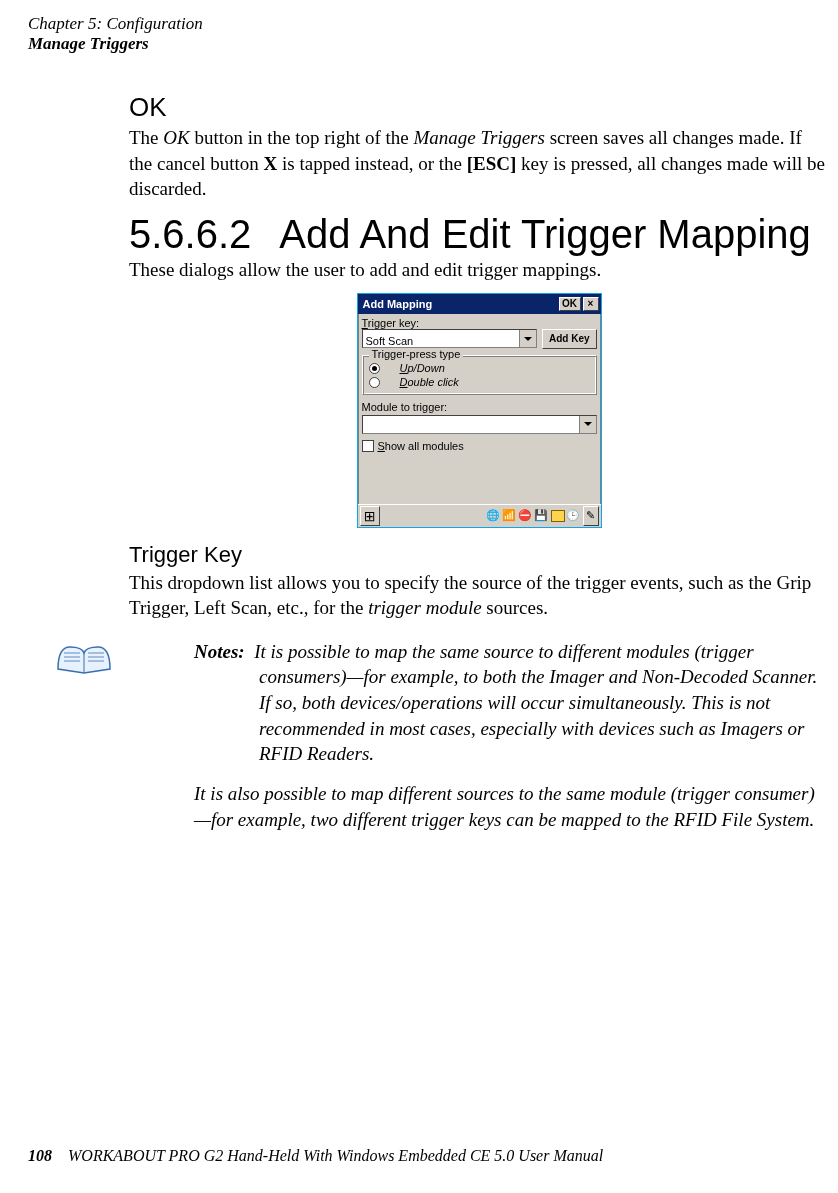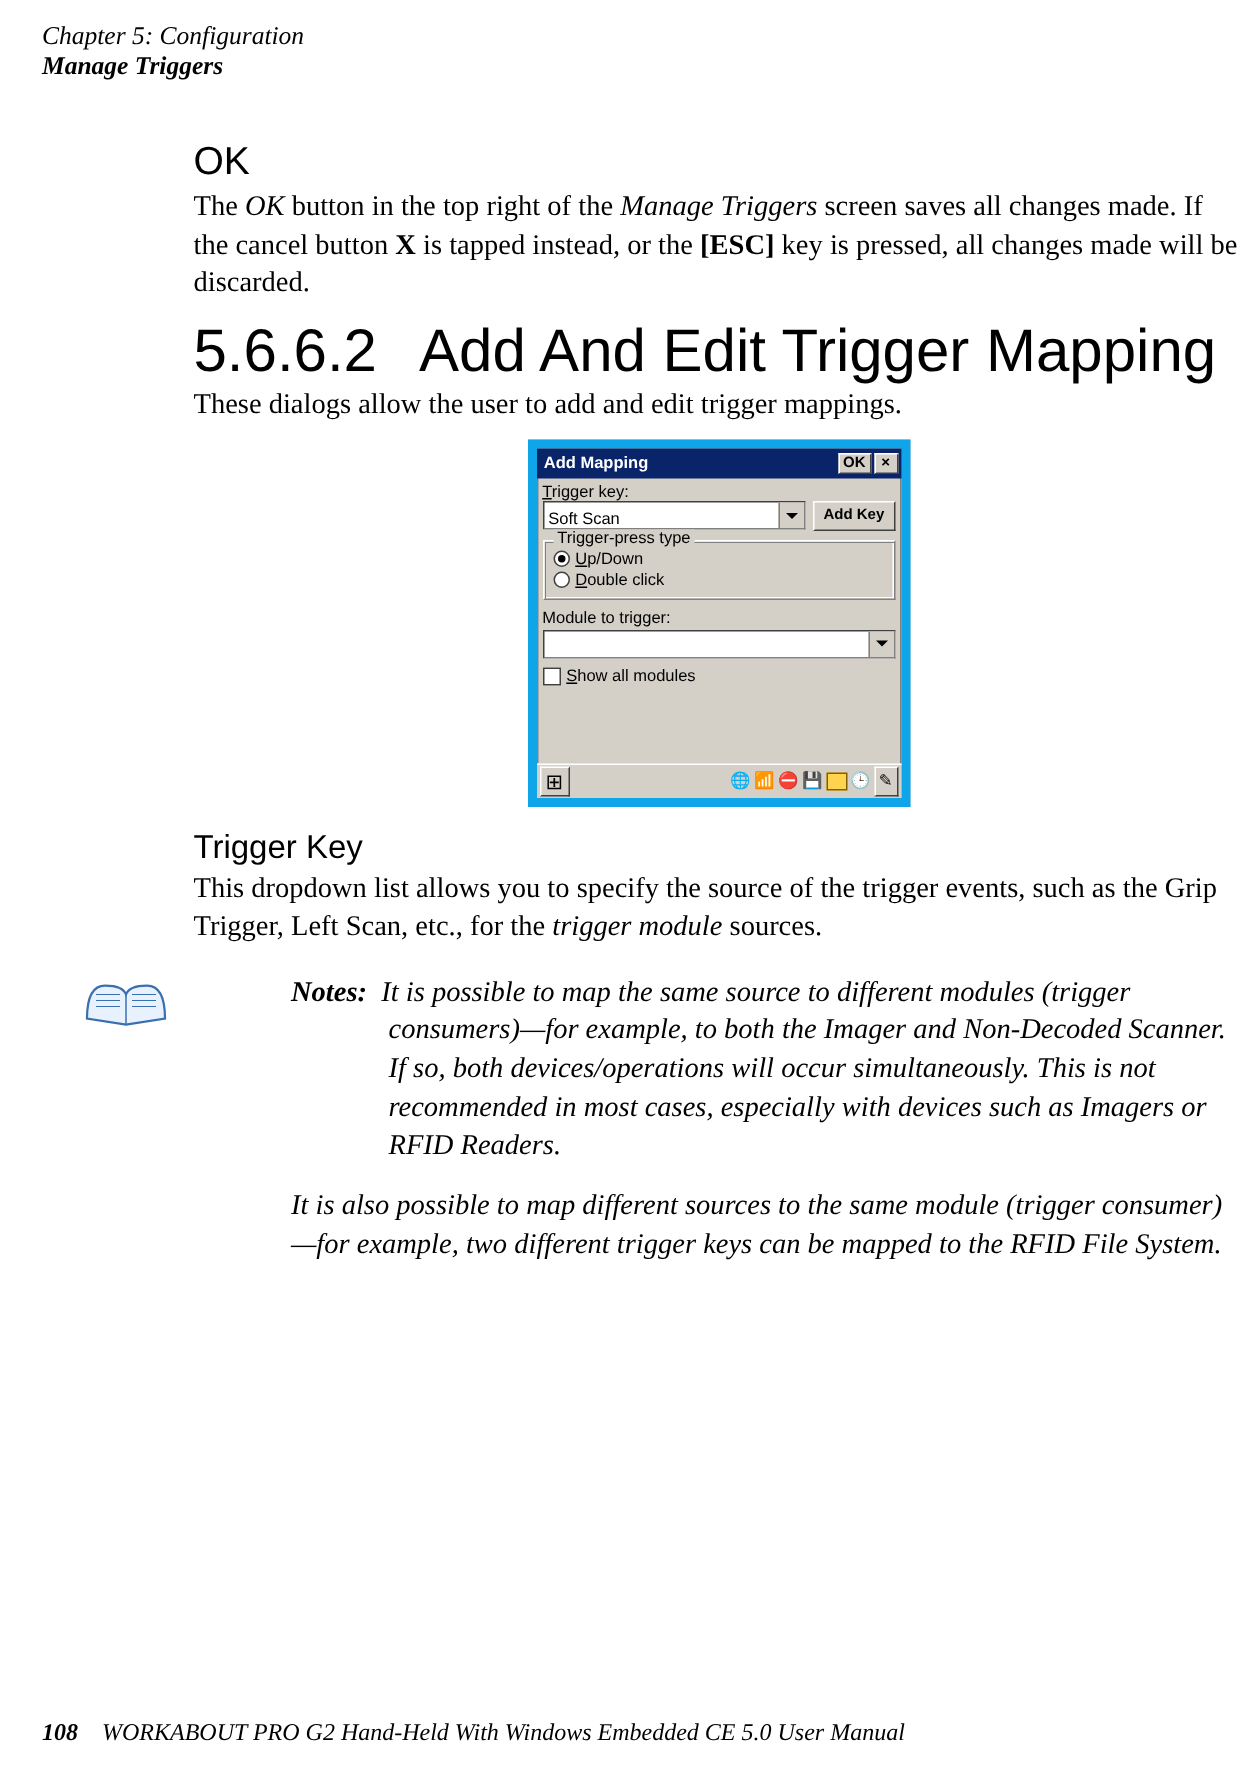--- a/index.html
+++ b/index.html
@@ -97,21 +97,21 @@
     display: flex;
     justify-content: center;
     margin-top: 10px;
     margin-bottom: 10px;
   }
   .ce-window {
     width: 243px;
     font-family: Tahoma, Arial, sans-serif;
     font-size: 11px;
     background: #d4d0c8;
-    border: 6px solid #0ea5e9;
+    border: 1px solid #0ea5e9;
     box-shadow: 0 0 0 1px #808080 inset;
   }
   .ce-title {
     background: linear-gradient(to right, #0a246a, #0a246a);
     color: #fff;
     display: flex;
     align-items: center;
     justify-content: space-between;
     padding: 1px 2px;
     height: 18px;
@@ -184,21 +184,21 @@
     position: relative;
   }
   .groupbox .legend {
     position: absolute;
     top: -8px;
     left: 6px;
     background: #d4d0c8;
     padding: 0 3px;
     font-size: 11px;
   }
-  .radio-row { display: flex; align-items: center; gap: 4px; margin-bottom: 2px; }
+  .radio-row { display: flex; align-items: flex-end; gap: 20px; margin-bottom: 2px; font-style: italic; }
   .radio {
     width: 11px; height: 11px; border-radius: 50%;
     background: #fff;
     border: 1px solid #404040;
     display: flex; align-items: center; justify-content: center;
     box-sizing: border-box;
   }
   .radio.checked::after {
     content: "";
     width: 5px; height: 5px; background: #000; border-radius: 50%;

